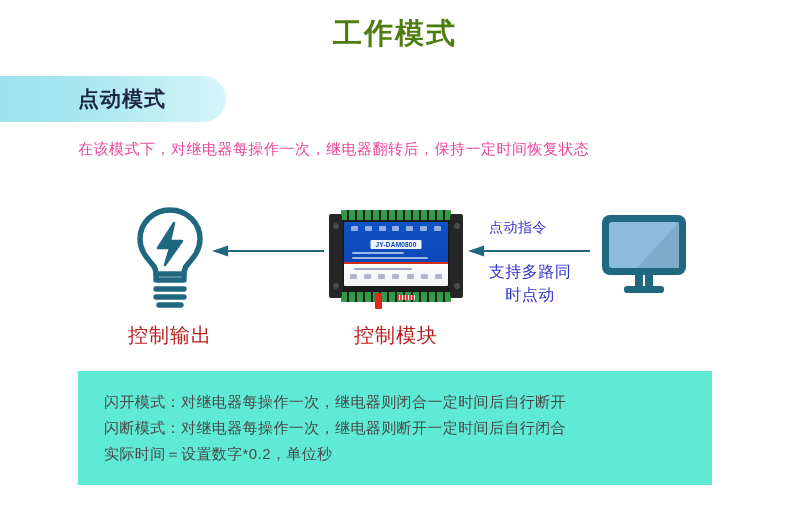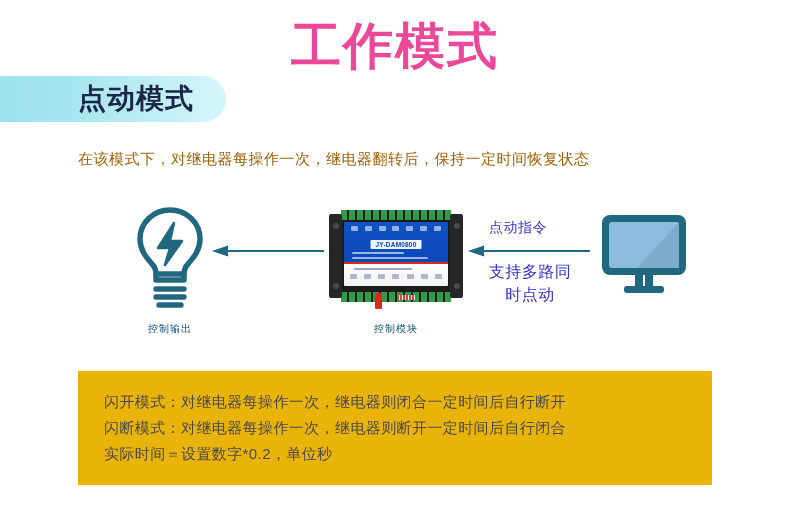--- a/index.html
+++ b/index.html
@@ -15,57 +15,57 @@
     position: relative;
   }
 
   
   .page-title {
     position: absolute;
     top: 16px;
     left: 0;
     width: 790px;
     text-align: center;
-    font-size: 50px;
+    font-size: 29px;
     font-weight: bold;
-    color: #ec4899;
+    color: #4d7c0f;
     letter-spacing: 2px;
     line-height: 1.2;
   }
 
   
   .section-badge {
     position: absolute;
     top: 76px;
     left: 0;
     width: 226px;
     height: 46px;
     border-top-right-radius: 23px;
     border-bottom-right-radius: 23px;
     background: linear-gradient(to right, #9ce2ec 0%, #a8e6f0 35%, #d5f5fa 100%);
   }
   .section-badge-label {
     position: absolute;
     left: 78px;
     top: 50%;
     transform: translateY(-50%);
-    font-size: 28px;
+    font-size: 21px;
     font-weight: bold;
     color: #1b2744;
     letter-spacing: 1px;
     white-space: nowrap;
   }
 
   
   .intro-desc {
     position: absolute;
-    top: 150px;
+    top: 140px;
     left: 78px;
     font-size: 15px;
-    color: #a16207;
+    color: #ec4899;
     letter-spacing: 0.5px;
     white-space: nowrap;
   }
 
   
   .diagram {
     position: absolute;
     top: 196px;
     left: 0;
     width: 790px;
@@ -241,38 +241,38 @@
     font-size: 16px;
     color: #3333cc;
     line-height: 1.45;
     letter-spacing: 0.5px;
   }
 
   
   .node-caption {
     position: absolute;
     top: 126px;
-    font-size: 10px;
-    color: #0c4a6e;
+    font-size: 20px;
+    color: #b91c1c;
     letter-spacing: 1px;
     white-space: nowrap;
     text-align: center;
   }
   .cap-output { left: 100px; width: 140px; }
   .cap-module { left: 326px; width: 140px; }
   .cap-host   { left: 574px; width: 140px; }
 
   
   .notes-panel {
     position: absolute;
     left: 78px;
     top: 371px;
     width: 634px;
     height: 114px;
-    background: #eab308;
+    background: #5eead4;
   }
   .notes-list {
     position: absolute;
     left: 26px;
     top: 18px;
     right: 14px;
   }
   .notes-list .note-line {
     font-size: 15px;
     color: #4a4a4a;

